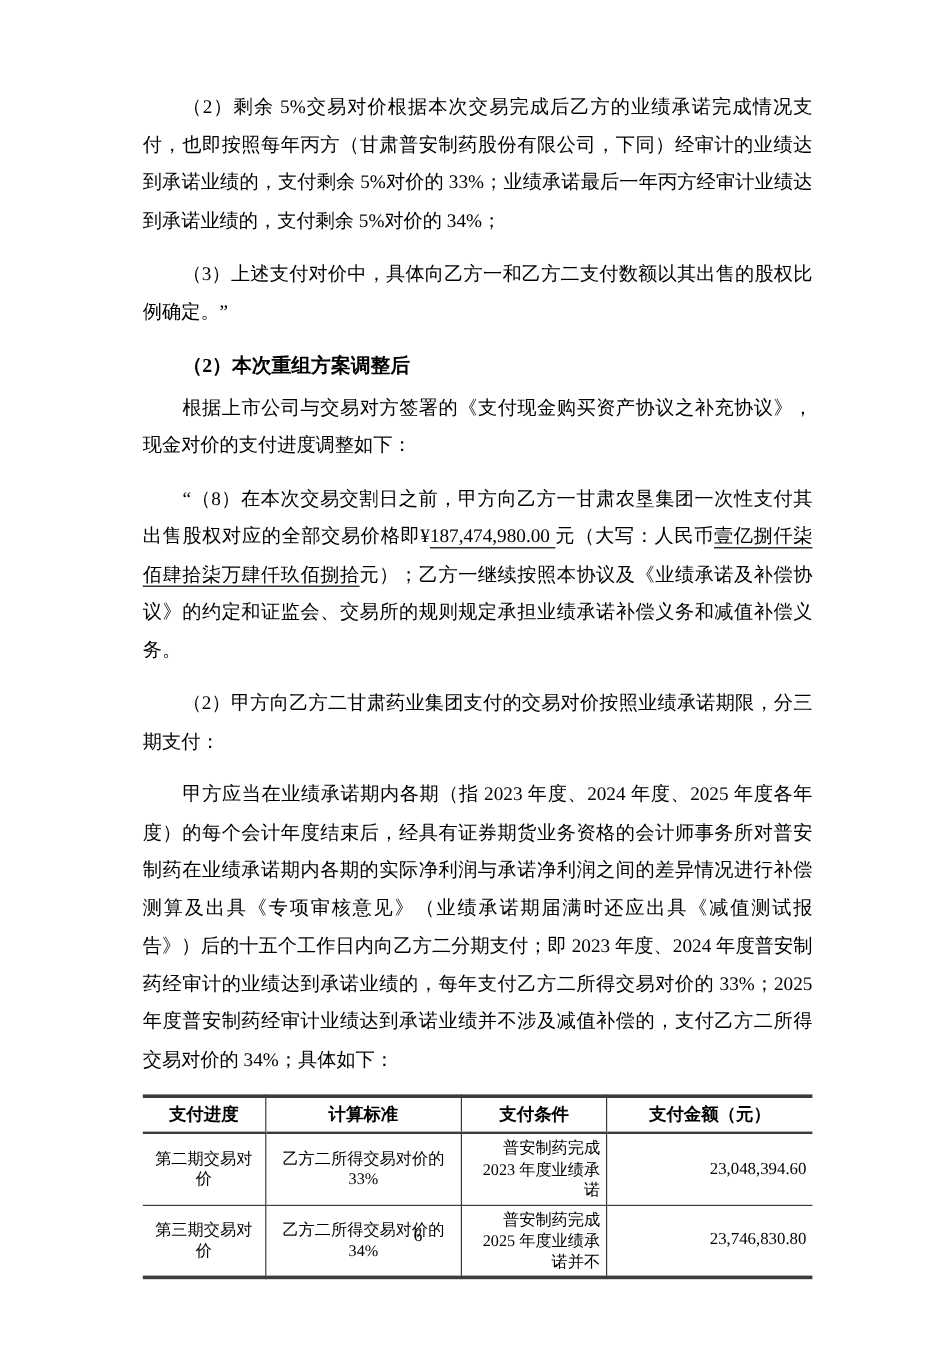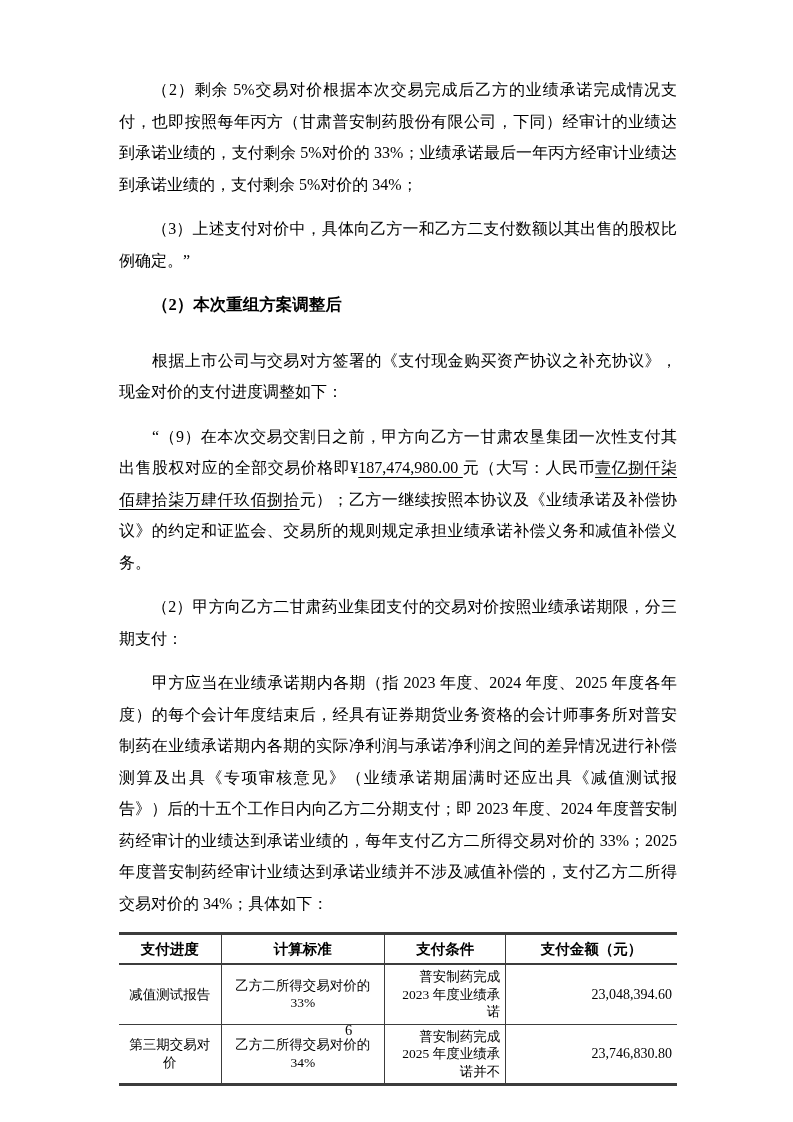--- a/index.html
+++ b/index.html
@@ -27,21 +27,21 @@
     font-size: 16px;
     line-height: 31.5px;
     text-align: justify;
     text-indent: 33px;
   }
   .heading {
     font-weight: bold;
     font-size: 16.5px;
     line-height: 31.5px;
     text-indent: 33px;
-    margin: 5px 0 24px 0;
+    margin: 5px 0 4px 0;
   }
   .u {
     text-decoration: underline;
     text-underline-offset: 4px;
   }
   table.pay-table {
     width: 558px;
     border-collapse: collapse;
     margin-top: 9px;
     border-top: 3px solid #3c3c3c;
@@ -91,21 +91,21 @@
   <div class="content">
 
     <p class="para">（2）剩余 5%交易对价根据本次交易完成后乙方的业绩承诺完成情况支付，也即按照每年丙方（甘肃普安制药股份有限公司，下同）经审计的业绩达到承诺业绩的，支付剩余 5%对价的 33%；业绩承诺最后一年丙方经审计业绩达到承诺业绩的，支付剩余 5%对价的 34%；</p>
 
     <p class="para">（3）上述支付对价中，具体向乙方一和乙方二支付数额以其出售的股权比例确定。”</p>
 
     <div class="heading">（2）本次重组方案调整后</div>
 
     <p class="para">根据上市公司与交易对方签署的《支付现金购买资产协议之补充协议》，现金对价的支付进度调整如下：</p>
 
-    <p class="para"><span>“（9）在本次交易交割日之前，甲方向乙方一甘肃农垦集团一次性支付其出售股权对应的全部交易价格即¥</span><span class="u">187,474,980.00 </span><span>元（大写：人民币</span><span class="u">壹亿捌仟柒佰肆拾柒万肆仟玖佰捌拾</span><span>元）；乙方一继续按照本协议及《业绩承诺及补偿协议》的约定和证监会、交易所的规则规定承担业绩承诺补偿义务和减值补偿义务。</span></p>
+    <p class="para"><span>“（8）在本次交易交割日之前，甲方向乙方一甘肃农垦集团一次性支付其出售股权对应的全部交易价格即¥</span><span class="u">187,474,980.00 </span><span>元（大写：人民币</span><span class="u">壹亿捌仟柒佰肆拾柒万肆仟玖佰捌拾</span><span>元）；乙方一继续按照本协议及《业绩承诺及补偿协议》的约定和证监会、交易所的规则规定承担业绩承诺补偿义务和减值补偿义务。</span></p>
 
     <p class="para">（2）甲方向乙方二甘肃药业集团支付的交易对价按照业绩承诺期限，分三期支付：</p>
 
     <p class="para">甲方应当在业绩承诺期内各期（指 2023 年度、2024 年度、2025 年度各年度）的每个会计年度结束后，经具有证券期货业务资格的会计师事务所对普安制药在业绩承诺期内各期的实际净利润与承诺净利润之间的差异情况进行补偿测算及出具《专项审核意见》（业绩承诺期届满时还应出具《减值测试报告》）后的十五个工作日内向乙方二分期支付；即 2023 年度、2024 年度普安制药经审计的业绩达到承诺业绩的，每年支付乙方二所得交易对价的 33%；2025 年度普安制药经审计业绩达到承诺业绩并不涉及减值补偿的，支付乙方二所得交易对价的 34%；具体如下：</p>
 
     <table class="pay-table">
       <colgroup>
         <col class="c1">
           <col class="c2">
           <col class="c3">
@@ -114,21 +114,21 @@
       <thead>
         <tr>
           <th>支付进度</th>
           <th>计算标准</th>
           <th>支付条件</th>
           <th>支付金额（元）</th>
         </tr>
       </thead>
       <tbody>
         <tr>
-          <td class="center">减值测试报告</td>
+          <td class="center">第二期交易对价</td>
           <td class="center">乙方二所得交易对价的 33%</td>
           <td class="cond">普安制药完成 2023 年度业绩承诺</td>
           <td class="amt">23,048,394.60</td>
         </tr>
         <tr>
           <td class="center">第三期交易对价</td>
           <td class="center">乙方二所得交易对价的 34%</td>
           <td class="cond">普安制药完成 2025 年度业绩承诺并不</td>
           <td class="amt">23,746,830.80</td>
         </tr>

